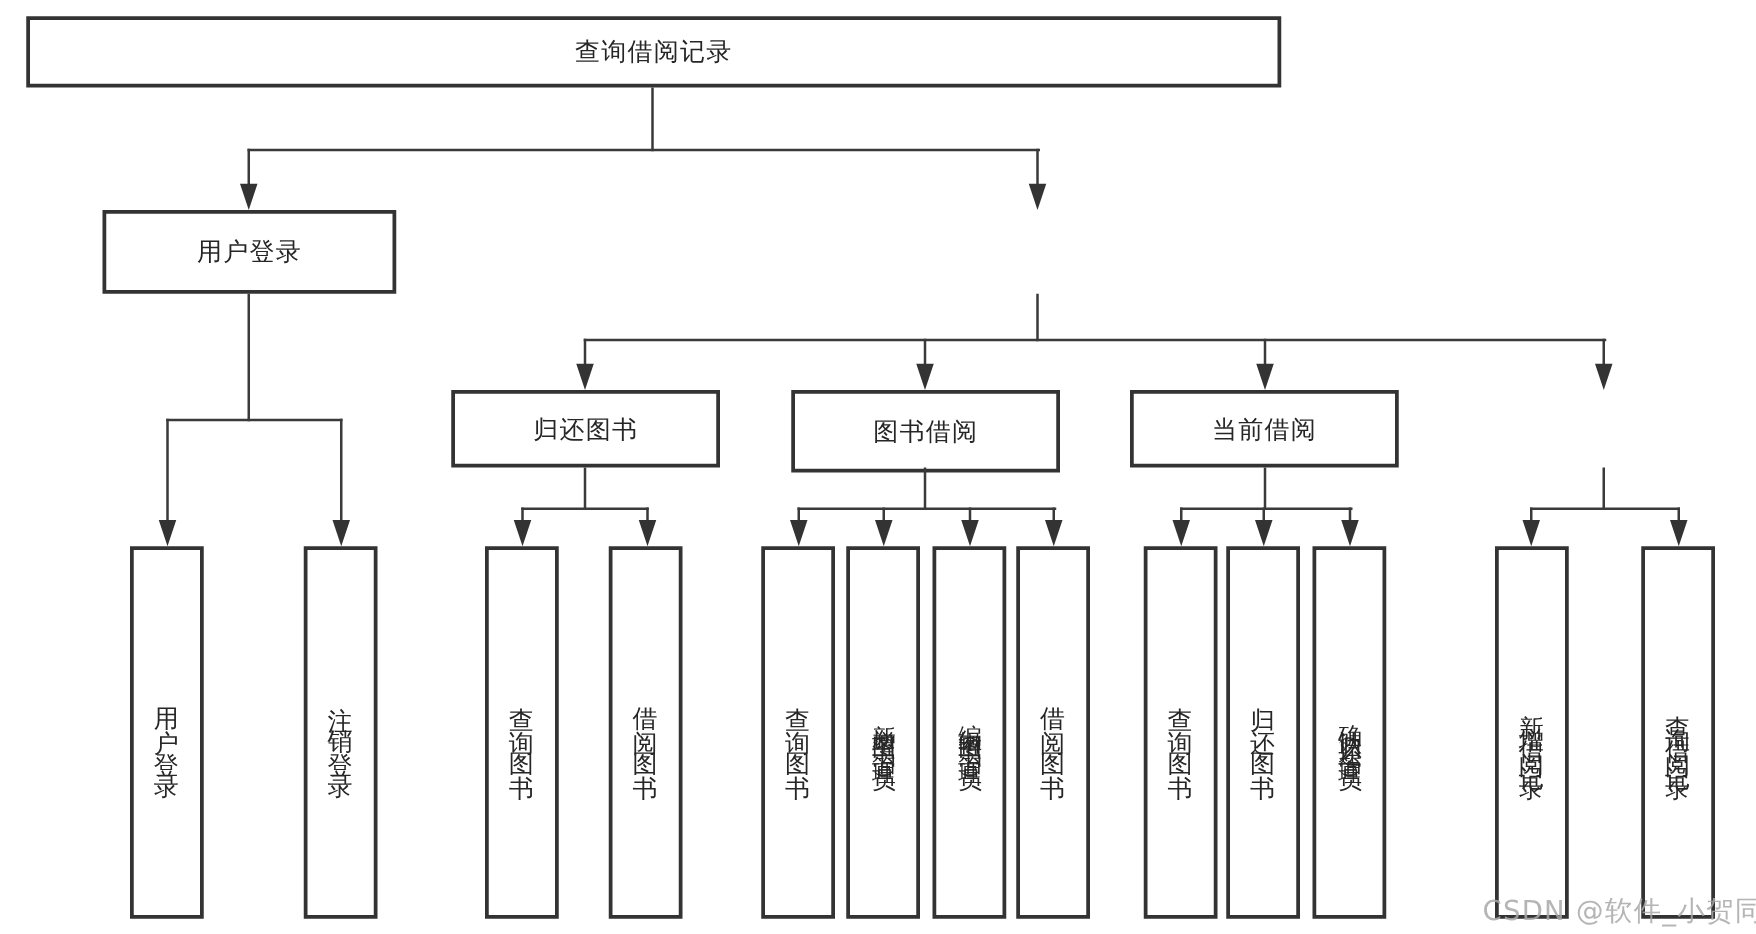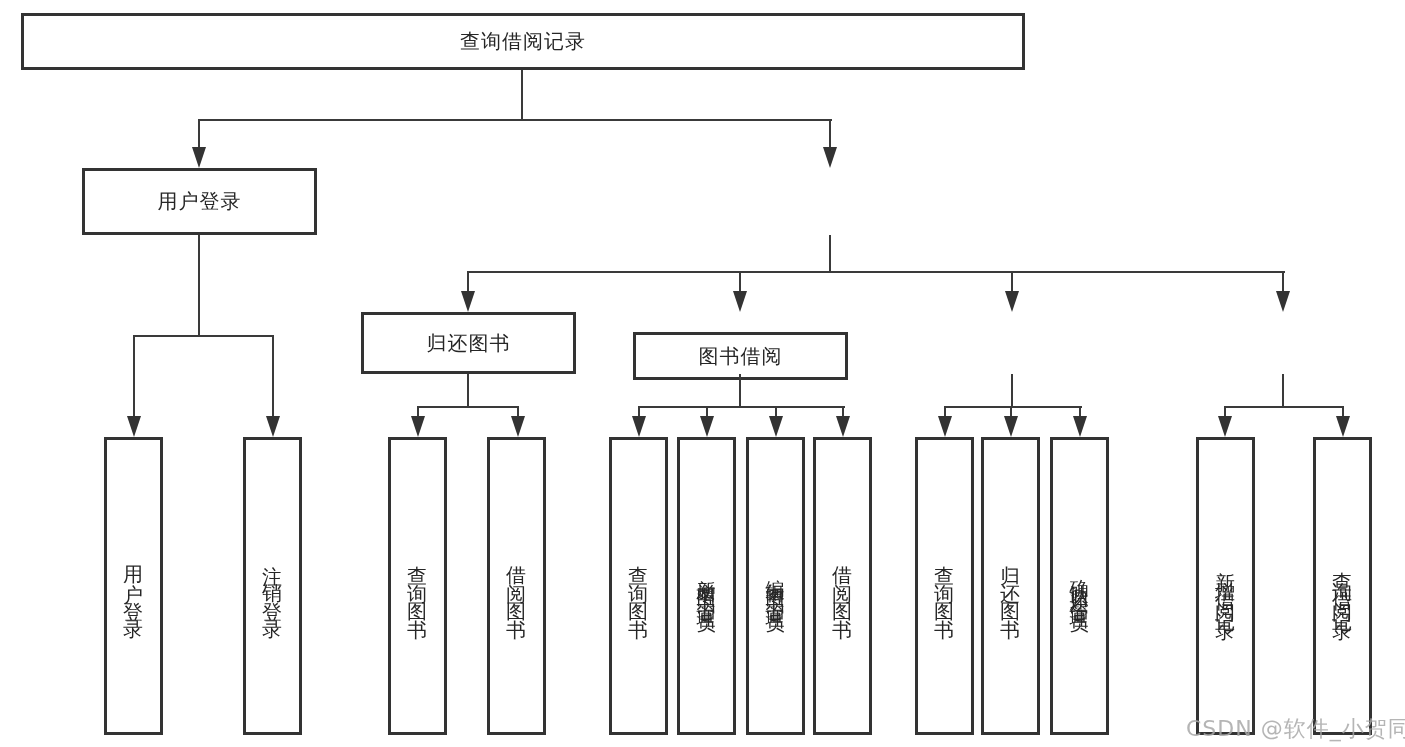--- a/index.html
+++ b/index.html
@@ -93,22 +93,25 @@
   <div class="line" style="left:739px; top:271px; width:2px; height:21px;"></div>
   <div class="arrow" style="left:733px; top:291px;"></div>
   <div class="line" style="left:1011px; top:271px; width:2px; height:21px;"></div>
   <div class="arrow" style="left:1005px; top:291px;"></div>
   <div class="line" style="left:1282px; top:271px; width:2px; height:21px;"></div>
   <div class="arrow" style="left:1276px; top:291px;"></div>
 
   <div class="node" style="left:361px; top:312px; width:215px; height:62px;">
     <span>归还图书</span>
   </div>
-  <div class="node" style="left:633px; top:312px; width:215px; height:48px;margin-top:20px;">
+  <div class="node" style="left:633px; top:312px; width:215px; height:66px;">
     <span>图书借阅</span>
+  </div>
+  <div class="node" style="left:904px; top:312px; width:215px; height:62px;">
+    <span>当前借阅</span>
   </div>
 
   <div class="line" style="left:467px; top:374px; width:2px; height:34px;"></div>
   <div class="line" style="left:417px; top:406px; width:102px; height:2px;"></div>
   <div class="line" style="left:417px; top:406px; width:2px; height:12px;"></div>
   <div class="arrow" style="left:411px; top:416px;"></div>
   <div class="line" style="left:517px; top:406px; width:2px; height:12px;"></div>
   <div class="arrow" style="left:511px; top:416px;"></div>
 
   <div class="line" style="left:739px; top:374px; width:2px; height:34px;"></div>

